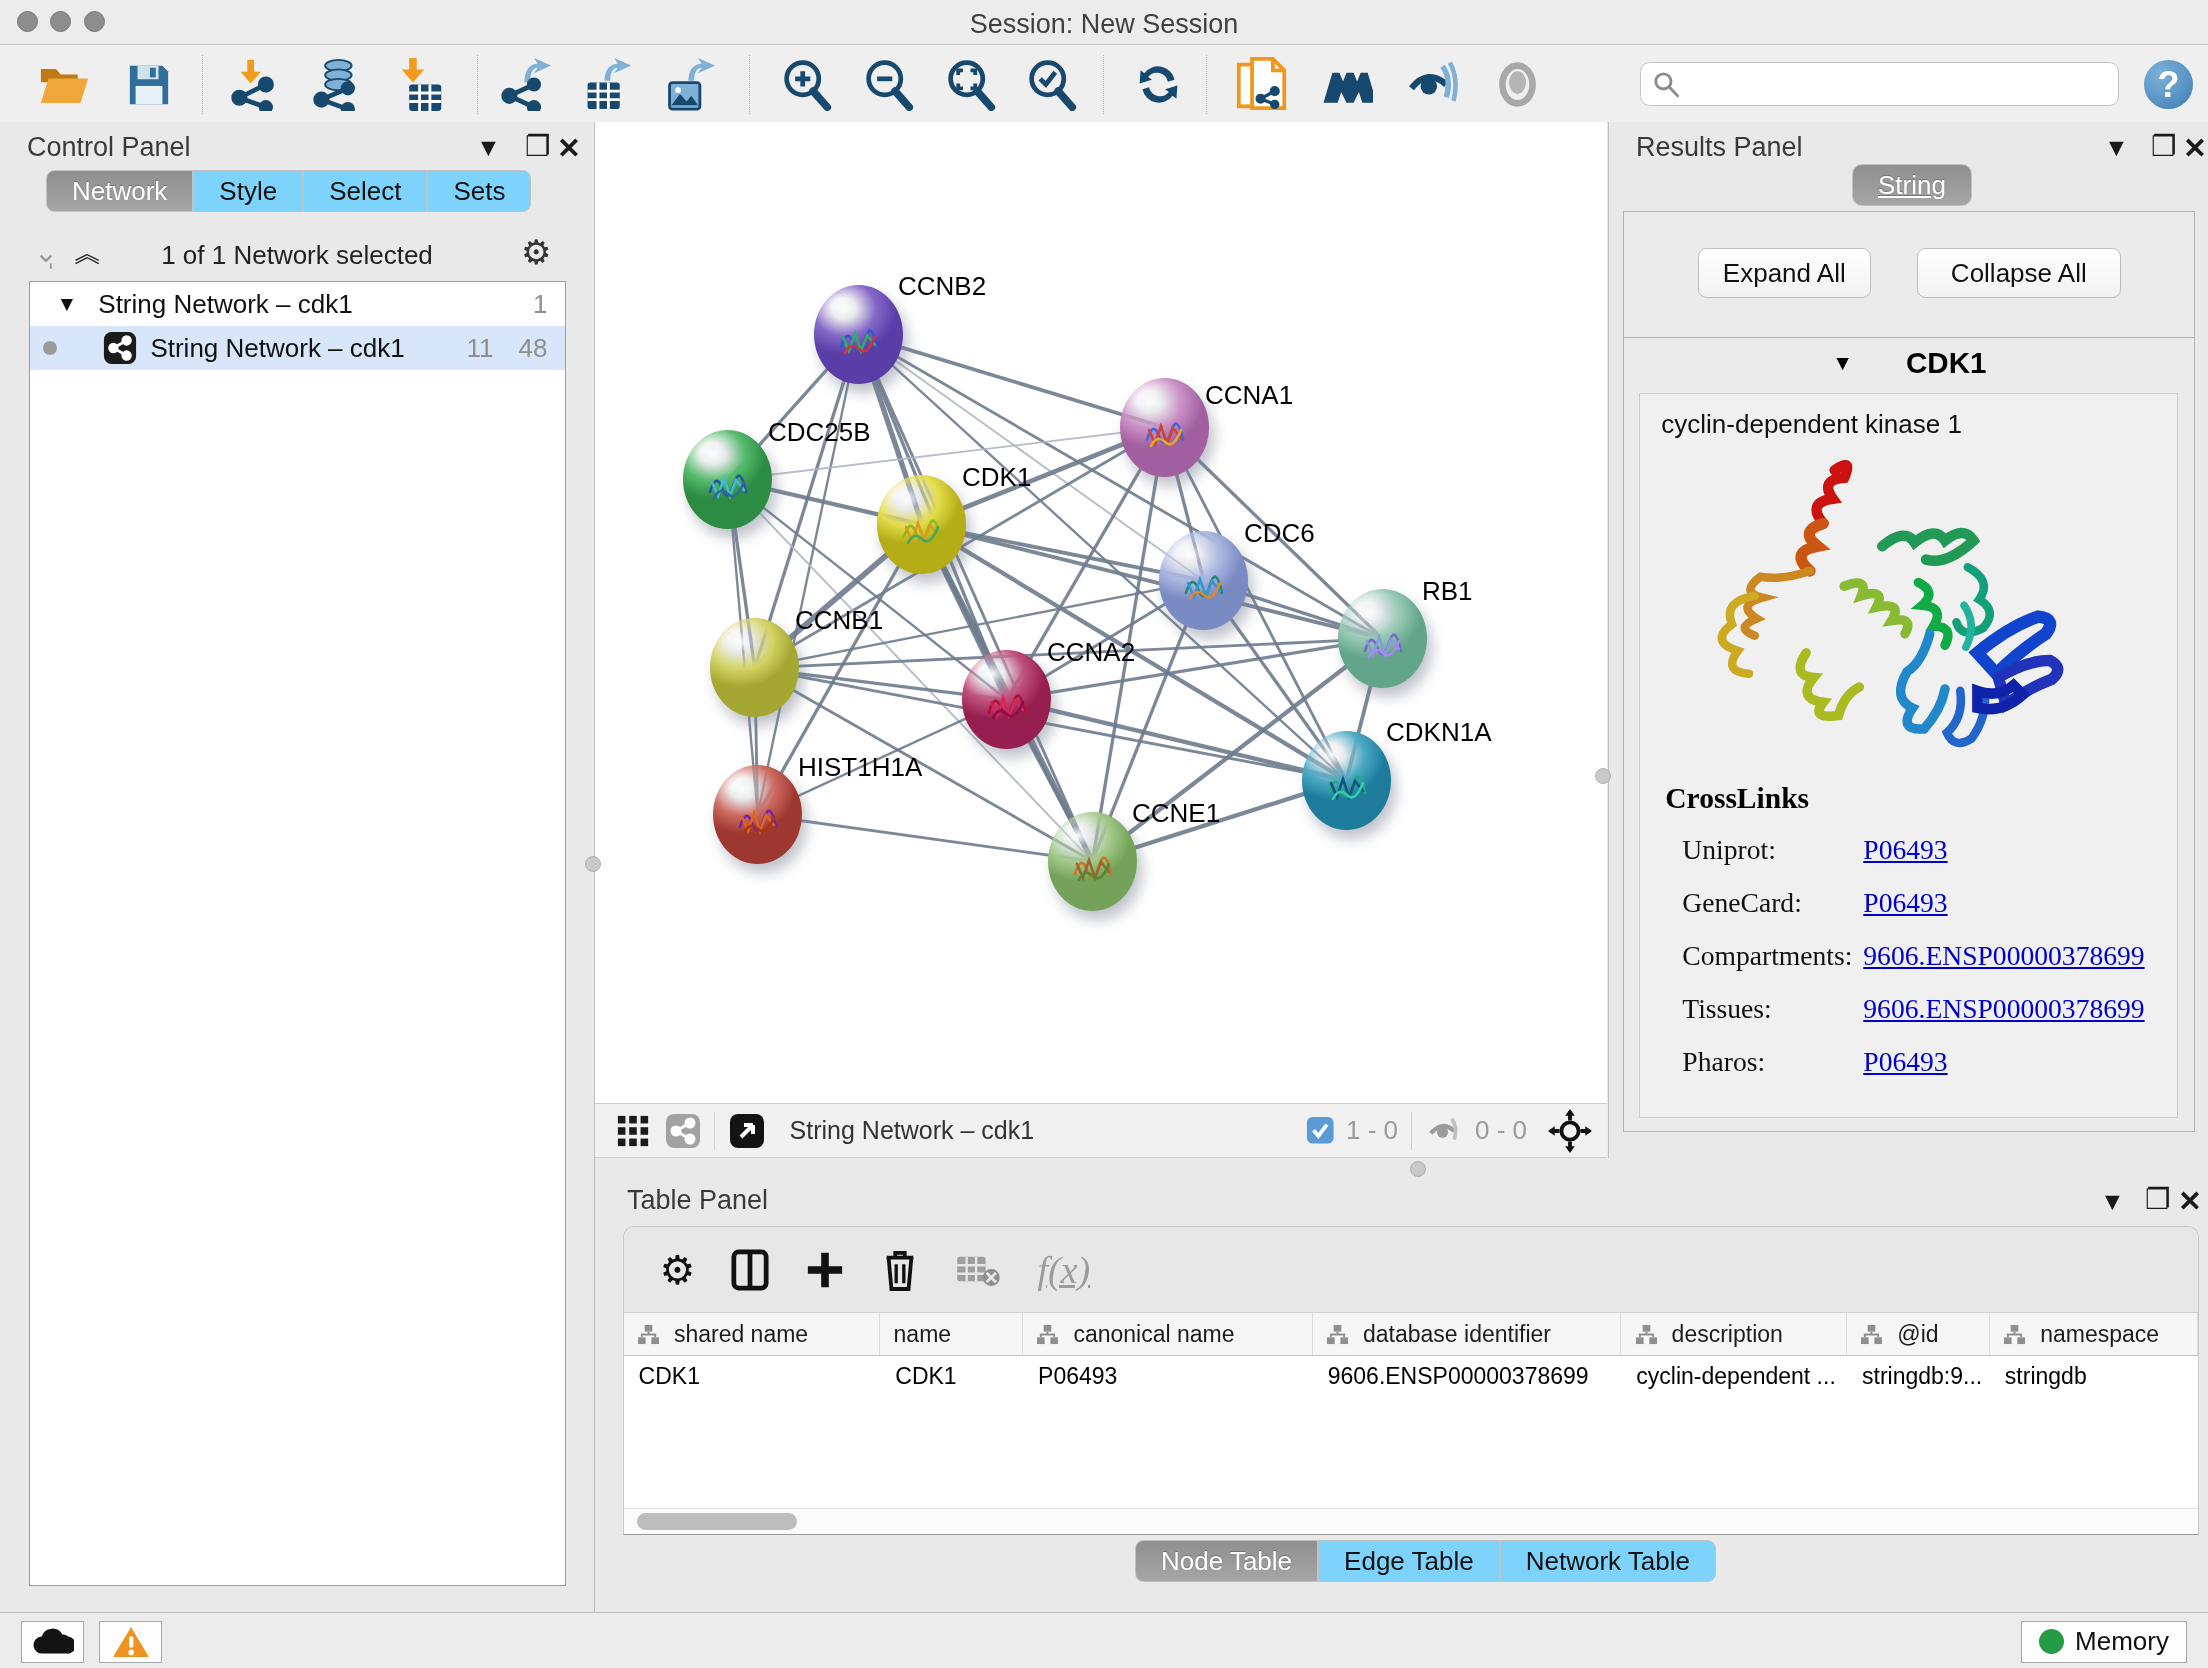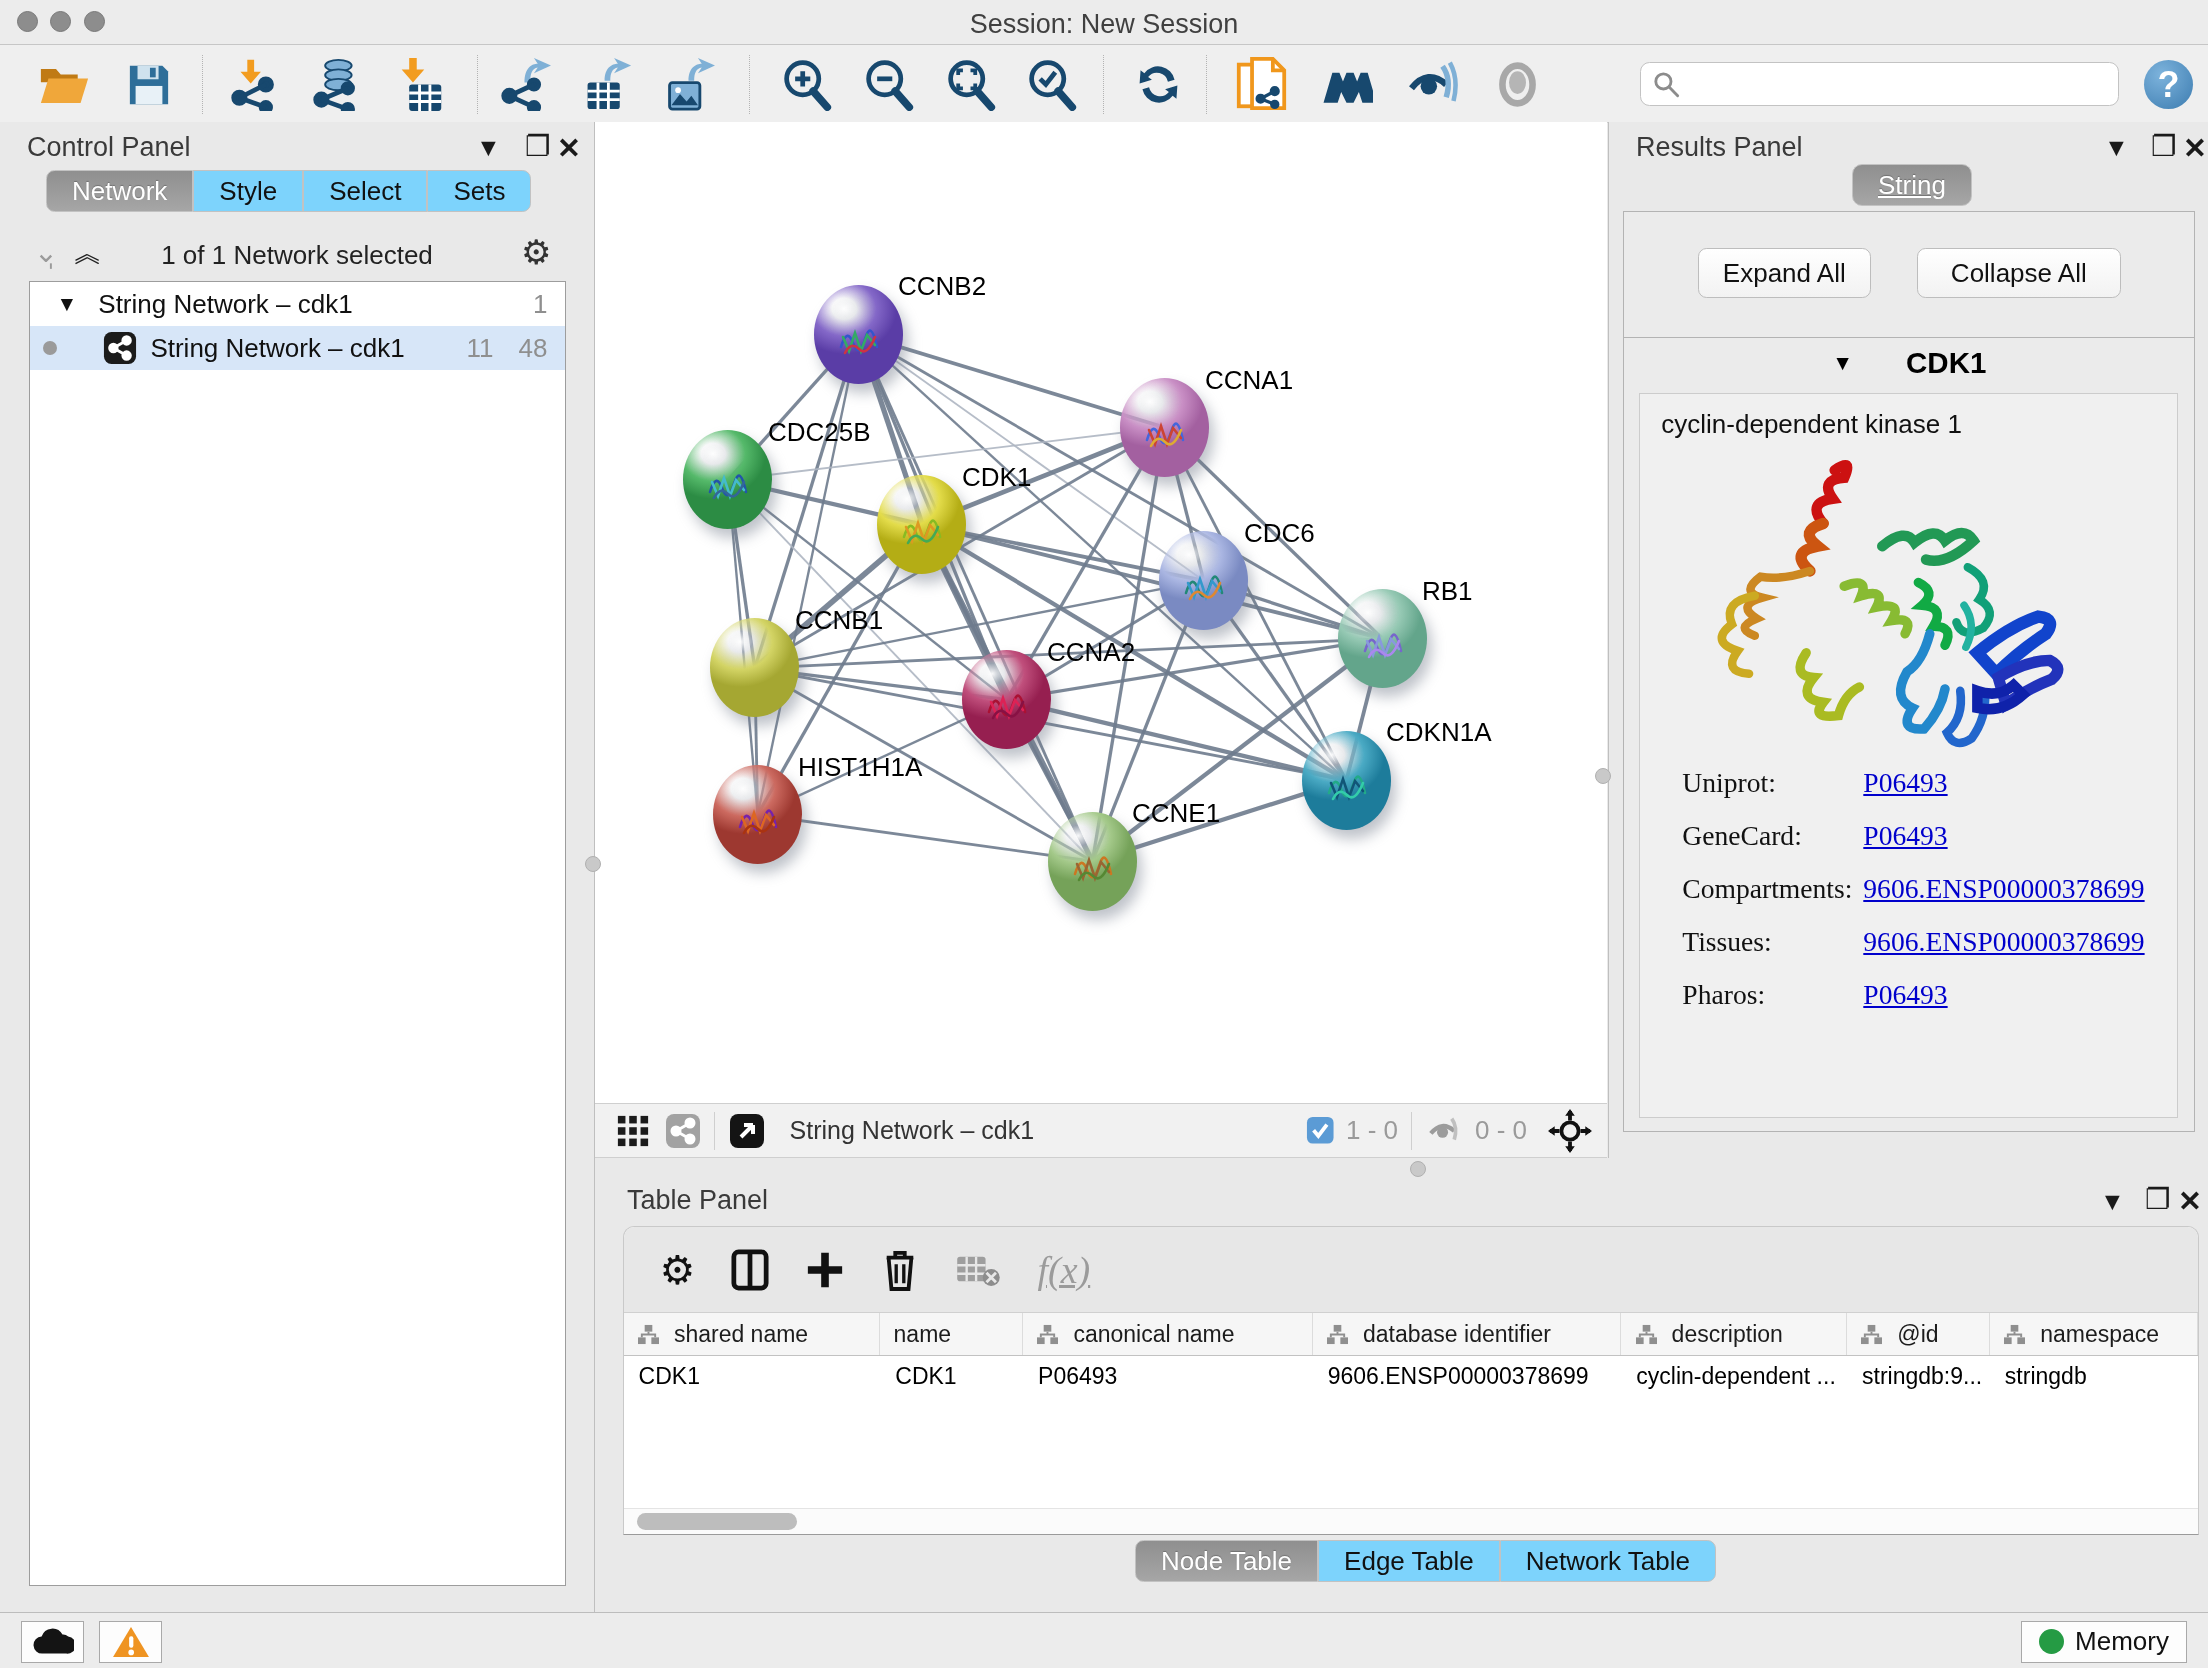--- a/index.html
+++ b/index.html
@@ -333,21 +333,21 @@
     <div class="node-label" style="left: 303px; top: 149px;">CCNB2</div>
     <div class="node" style="left: 525px; top: 256px; width: 89px; height: 99px; background: radial-gradient(62% 48% at 34% 24%, rgba(255, 255, 255, 0.95) 0%, rgba(255, 255, 255, 0.3) 22%, rgb(201, 143, 197) 58%, rgb(163, 96, 160) 95%);">
       <svg width="48" height="44" viewBox="0 0 48 44" style="margin:32px 0 0 21px;">
         <g fill="none" stroke-width="2.6" stroke-linecap="round">
           <path d="M6 30 Q12 10 18 26 T30 22 T42 30" stroke="#4466dd"></path>
           <path d="M8 20 L14 34 L20 16 L26 34 L32 18 L40 28" stroke="#cc4433"></path>
           <path d="M10 36 Q16 24 24 32 T40 20" stroke="#ddaa33"></path>
         </g>
       </svg>
     </div>
-    <div class="node-label" style="left: 610px; top: 243px;">CCNA1</div>
+    <div class="node-label" style="left: 610px; top: 258px;">CCNA1</div>
     <div class="node" style="left: 88px; top: 308px; width: 89px; height: 99px; background: radial-gradient(62% 48% at 34% 24%, rgba(255, 255, 255, 0.95) 0%, rgba(255, 255, 255, 0.3) 22%, rgb(85, 185, 106) 58%, rgb(44, 140, 68) 95%);">
       <svg width="48" height="44" viewBox="0 0 48 44" style="margin:32px 0 0 21px;">
         <g fill="none" stroke-width="2.6" stroke-linecap="round">
           <path d="M6 30 Q12 10 18 26 T30 22 T42 30" stroke="#2255aa"></path>
           <path d="M8 20 L14 34 L20 16 L26 34 L32 18 L40 28" stroke="#44bbcc"></path>
           <path d="M10 36 Q16 24 24 32 T40 20" stroke="#336699"></path>
         </g>
       </svg>
     </div>
     <div class="node-label" style="left: 173px; top: 295px;">CDC25B</div>
@@ -507,20 +507,21 @@
           <path d="M238 136 q20 10 4 24 q24 2 12 22 q22 0 12 20" stroke="#11aa44" stroke-width="10"></path>
           <path d="M290 120 q26 14 12 34 q20 12 4 30 q-22 12 -28 -6" stroke="#11a078" stroke-width="9"></path>
           <path d="M250 190 q-8 30 -24 40 q-16 28 6 38 q-16 24 12 22 q18 -20 22 -42" stroke="#2288cc" stroke-width="10"></path>
           <path d="M282 250 q4 28 -14 44 q8 18 26 6 q16 -22 14 -48" stroke="#2266cc" stroke-width="9"></path>
           <path d="M300 210 q34 -28 64 -38 q20 2 8 18 q-28 18 -52 42 Z" stroke="#1144cc" stroke-width="13"></path>
           <path d="M322 236 q30 -18 54 -18 q16 8 2 20 q-26 10 -48 26 Z" stroke="#2233bb" stroke-width="12"></path>
           <path d="M300 250 q22 8 38 -6 l10 10 q-22 20 -48 14 Z" stroke="#0f22aa" stroke-width="11"></path>
           <path d="M286 160 q14 20 2 44" stroke="#22b2a0" stroke-width="8"></path>
         </g>
       </svg>
+      <div style="font-family:'Liberation Serif',serif;font-weight:bold;font-size:29.5px;margin:15px 0 19px 25px;">CrossLinks</div>
       <div id="crosslinks">
           <div class="xl-row">
             <span class="xl-label">Uniprot:</span>
             <span class="xl-link">P06493</span>
           </div>
           <div class="xl-row">
             <span class="xl-label">GeneCard:</span>
             <span class="xl-link">P06493</span>
           </div>
           <div class="xl-row">

